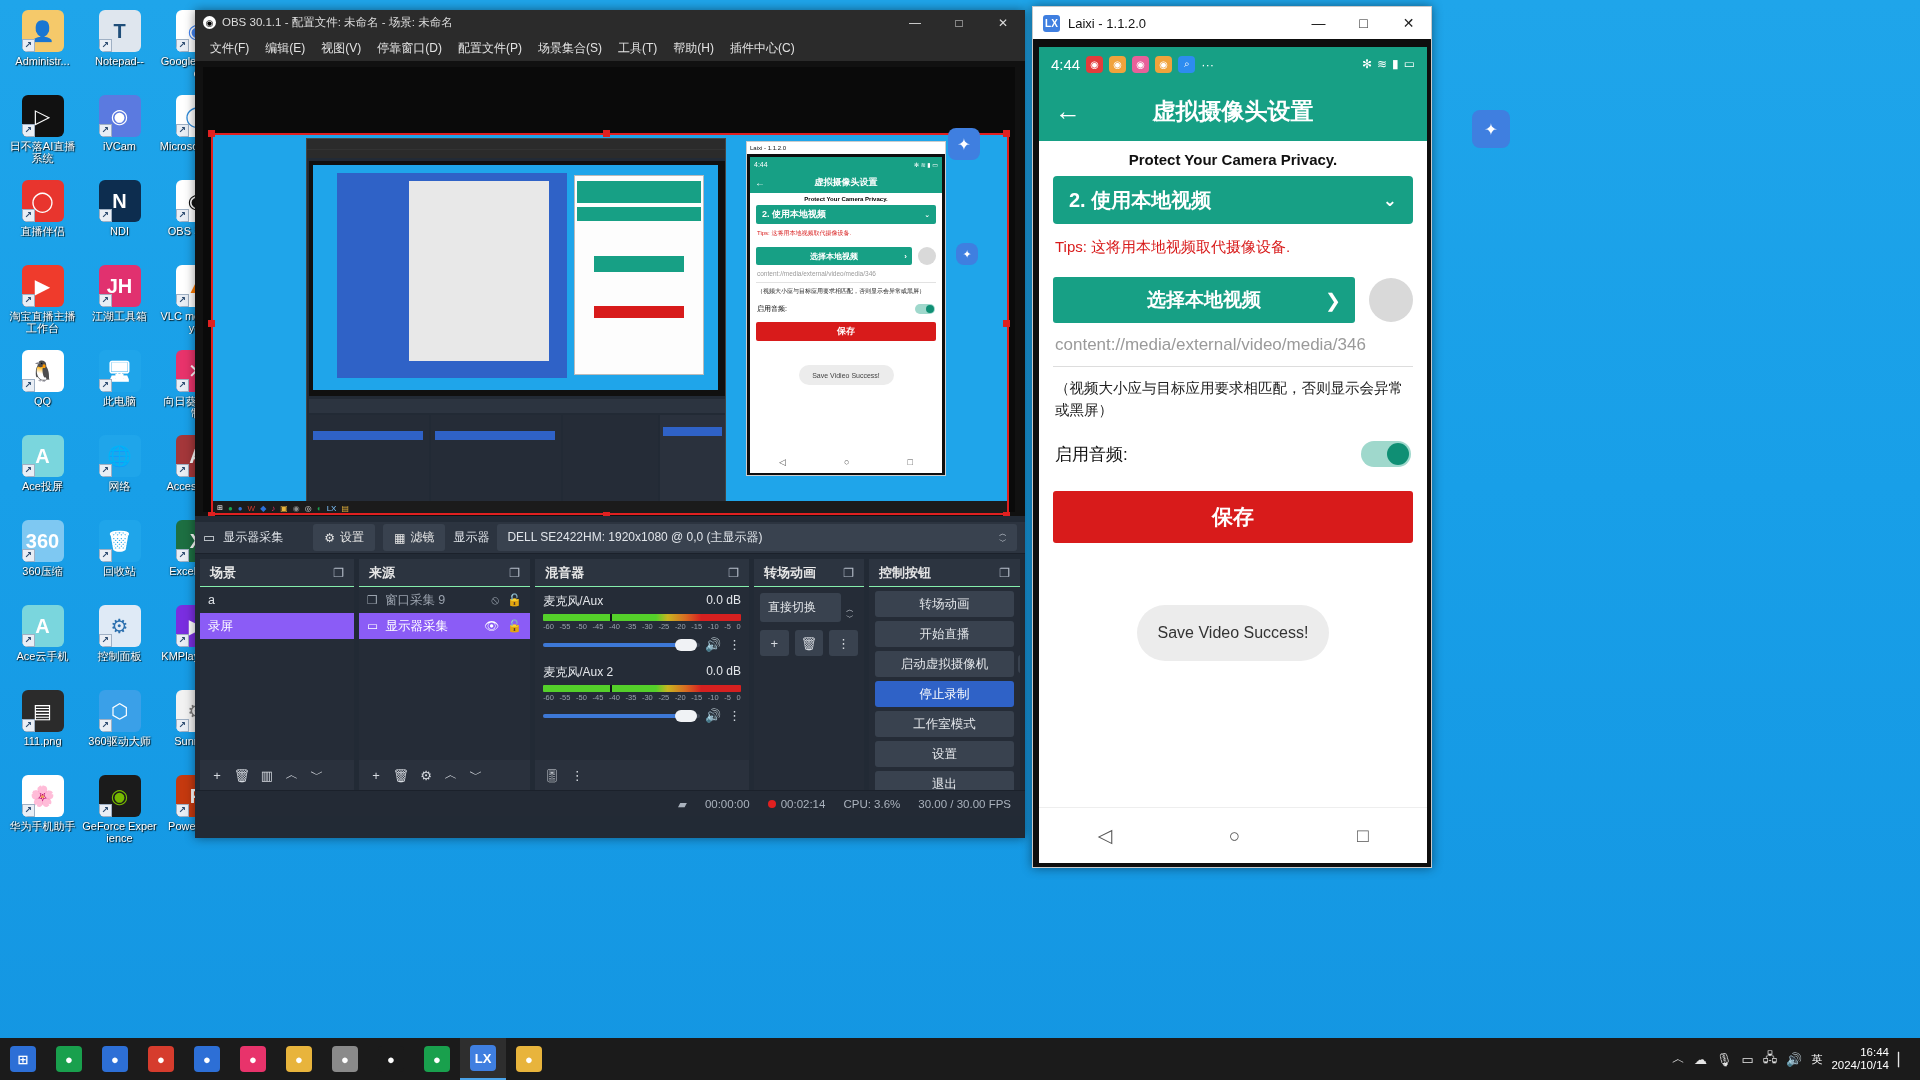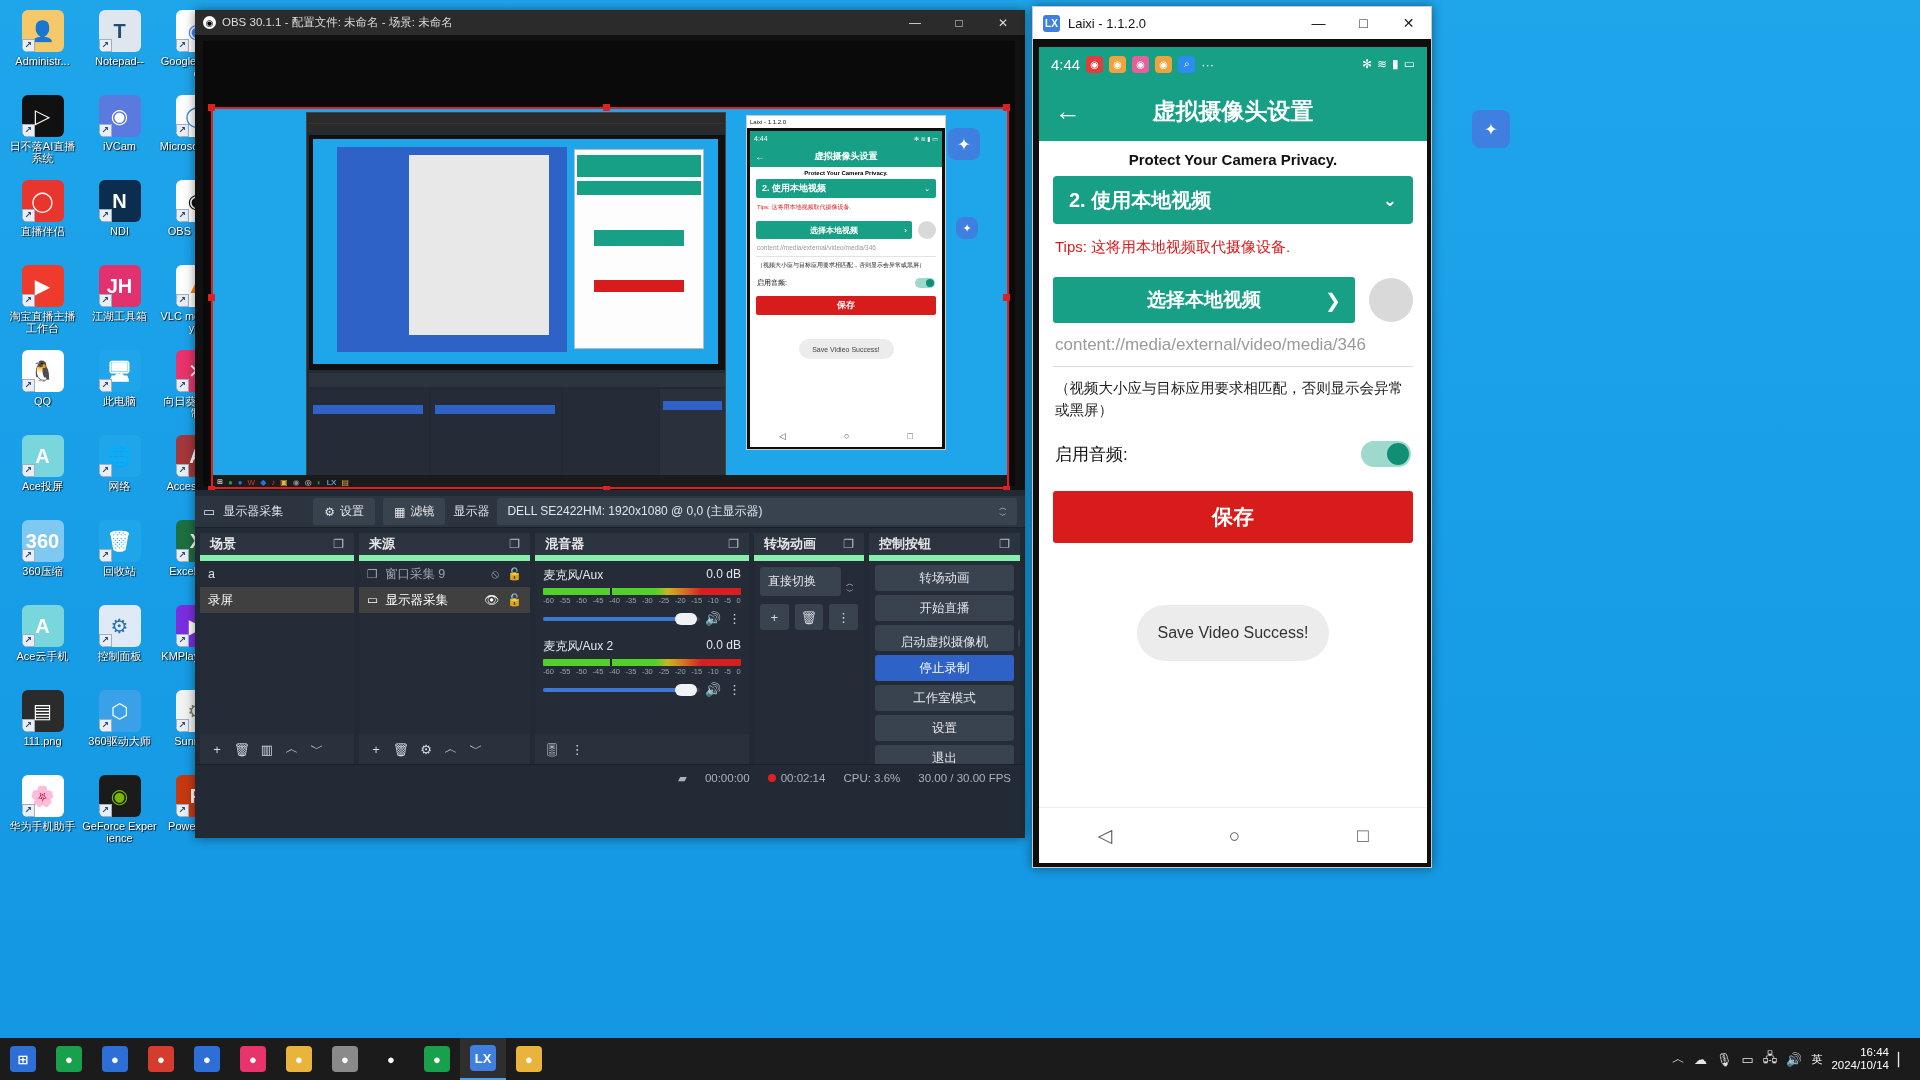--- a/index.html
+++ b/index.html
@@ -80,21 +80,21 @@
   .obs-title .obs-logo { width:13px;height:13px;border-radius:50%;background:#fff;color:#000;display:flex;align-items:center;justify-content:center;font-size:9px;margin-right:6px; }
   .obs-ctrl { margin-left:auto; display:flex; }
   .obs-ctrl div { width:44px;height:25px;display:flex;align-items:center;justify-content:center;color:#ddd;font-size:12px; }
   .obs-menu { height:26px; background:#2b2b2b; display:flex; align-items:center; padding-left:8px; gap:2px; }
   .obs-menu span { font-size:12px;color:#e2e2e2;padding:3px 7px; }
   .obs-preview { position:relative; height:455px; background:#111; overflow:hidden; }
 
   .panel-head {
     height:28px; background:#2c3440; display:flex;align-items:center;
     padding:0 10px; color:#e6e6e6; font-size:13px; font-weight:bold;
-    border-bottom:6px solid #86efac;
+    border-bottom:1px solid #86efac;
   }
   .panel-head .pop { margin-left:auto; font-size:12px; color:#b7bfcb; }
 
   .srcbar {
     height:32px; background:#2c3440; display:flex; align-items:center;
     gap:8px; padding:0 8px; border-bottom:1px solid #1b212b; margin-top:6px;
   }
   .srcbar .chip {
     background:#39424f; color:#e6e6e6; font-size:12px;
     padding:5px 11px; border-radius:3px; display:flex;align-items:center;gap:5px;
@@ -106,21 +106,21 @@
   }
   .srcbar .combo .arrows { margin-left:auto; font-size:8px; line-height:8px; color:#cfd5dd; text-align:center;}
 
   .dockrow { display:flex; gap:5px; padding:5px 5px 0 5px; height:236px; }
   .dock { background:#2a313d; display:flex; flex-direction:column; }
   .dock-body { flex:1; background:#252c37; overflow:hidden; }
   .dock-foot { height:30px; background:#2a313d; display:flex; align-items:center; gap:3px; padding:0 6px; }
   .fbtn { width:22px;height:22px;display:flex;align-items:center;justify-content:center;color:#d6dae0;font-size:13px;border-radius:3px; }
 
   .listitem { height:26px; display:flex; align-items:center; padding:0 8px; color:#dfe3e8; font-size:12.5px; }
-  .listitem.sel { background:#404040; color:#fff; }
+  .listitem.sel { background:#8b5cf6; color:#fff; }
   .listitem .eye { margin-left:auto; font-size:12px; }
   .listitem .lock { margin-left:8px; font-size:12px; }
   .listitem.dim { color:#9aa2ad; }
 
   .mixer-item { padding:6px 8px; }
   .mixer-top { display:flex; color:#e4e7eb; font-size:12px; }
   .mixer-top .db { margin-left:auto; }
   .meter { height:7px; margin-top:4px; background:linear-gradient(90deg,#54d02a 0%, #54d02a 57%, #c9b520 63%, #d86c22 72%, #d62020 80%, #d62020 100%); border-radius:1px; position:relative;}
   .meter .notch{position:absolute;top:0;width:2px;height:7px;background:#101419;}
   .ticks { display:flex; justify-content:space-between; font-size:7.5px; color:#9aa2ad; margin-top:1px; }
@@ -351,20 +351,31 @@
     <div class="obs-title">
       <div class="obs-logo">◉</div>
       <span>OBS 30.1.1 - 配置文件: 未命名 - 场景: 未命名</span>
       <div class="obs-ctrl">
         <div>—</div>
         <div>□</div>
         <div>✕</div>
       </div>
     </div>
 
+    <div class="obs-menu" id="obs-menu">
+        <span>文件(F)</span>
+        <span>编辑(E)</span>
+        <span>视图(V)</span>
+        <span>停靠窗口(D)</span>
+        <span>配置文件(P)</span>
+        <span>场景集合(S)</span>
+        <span>工具(T)</span>
+        <span>帮助(H)</span>
+        <span>插件中心(C)</span>
+      </div>
 
     <div class="obs-preview">
       <div class="prev-canvas">
 
         <div style="position:absolute;left:8px;top:66px;width:798px;height:382px;background:#1fa5ea;overflow:hidden;">
 
           <div style="position:absolute;left:95px;top:5px;width:420px;height:370px;background:#222a35;border:1px solid #444;">
             <div style="height:10px;background:#2b2b2b;"></div>
             <div style="height:9px;background:#2b2b2b;border-top:1px solid #333;"></div>
             <div style="position:absolute;left:2px;top:22px;width:416px;height:235px;background:#101010;">
@@ -632,21 +643,21 @@
           <span>控制按钮</span>
           <span class="pop">❐</span>
         </div>
         <div class="dock-body" id="control-btns">
             <div class="tbtn" style="position: relative;">
               <span>转场动画</span>
             </div>
             <div class="tbtn" style="position: relative;">
               <span>开始直播</span>
             </div>
-            <div class="tbtn" style="position: relative; align-items: flex-end;">
+            <div class="tbtn" style="position: relative;">
               <span>启动虚拟摄像机</span>
               <span style="position: absolute; right: -22px; top: 4px; width: 18px; height: 18px; background: rgb(57, 66, 79); display: flex; align-items: center; justify-content: center; border-radius: 3px; font-size: 11px;">⚙</span>
             </div>
             <div class="tbtn blue" style="position: relative;">
               <span>停止录制</span>
             </div>
             <div class="tbtn" style="position: relative;">
               <span>工作室模式</span>
             </div>
             <div class="tbtn" style="position: relative;">

